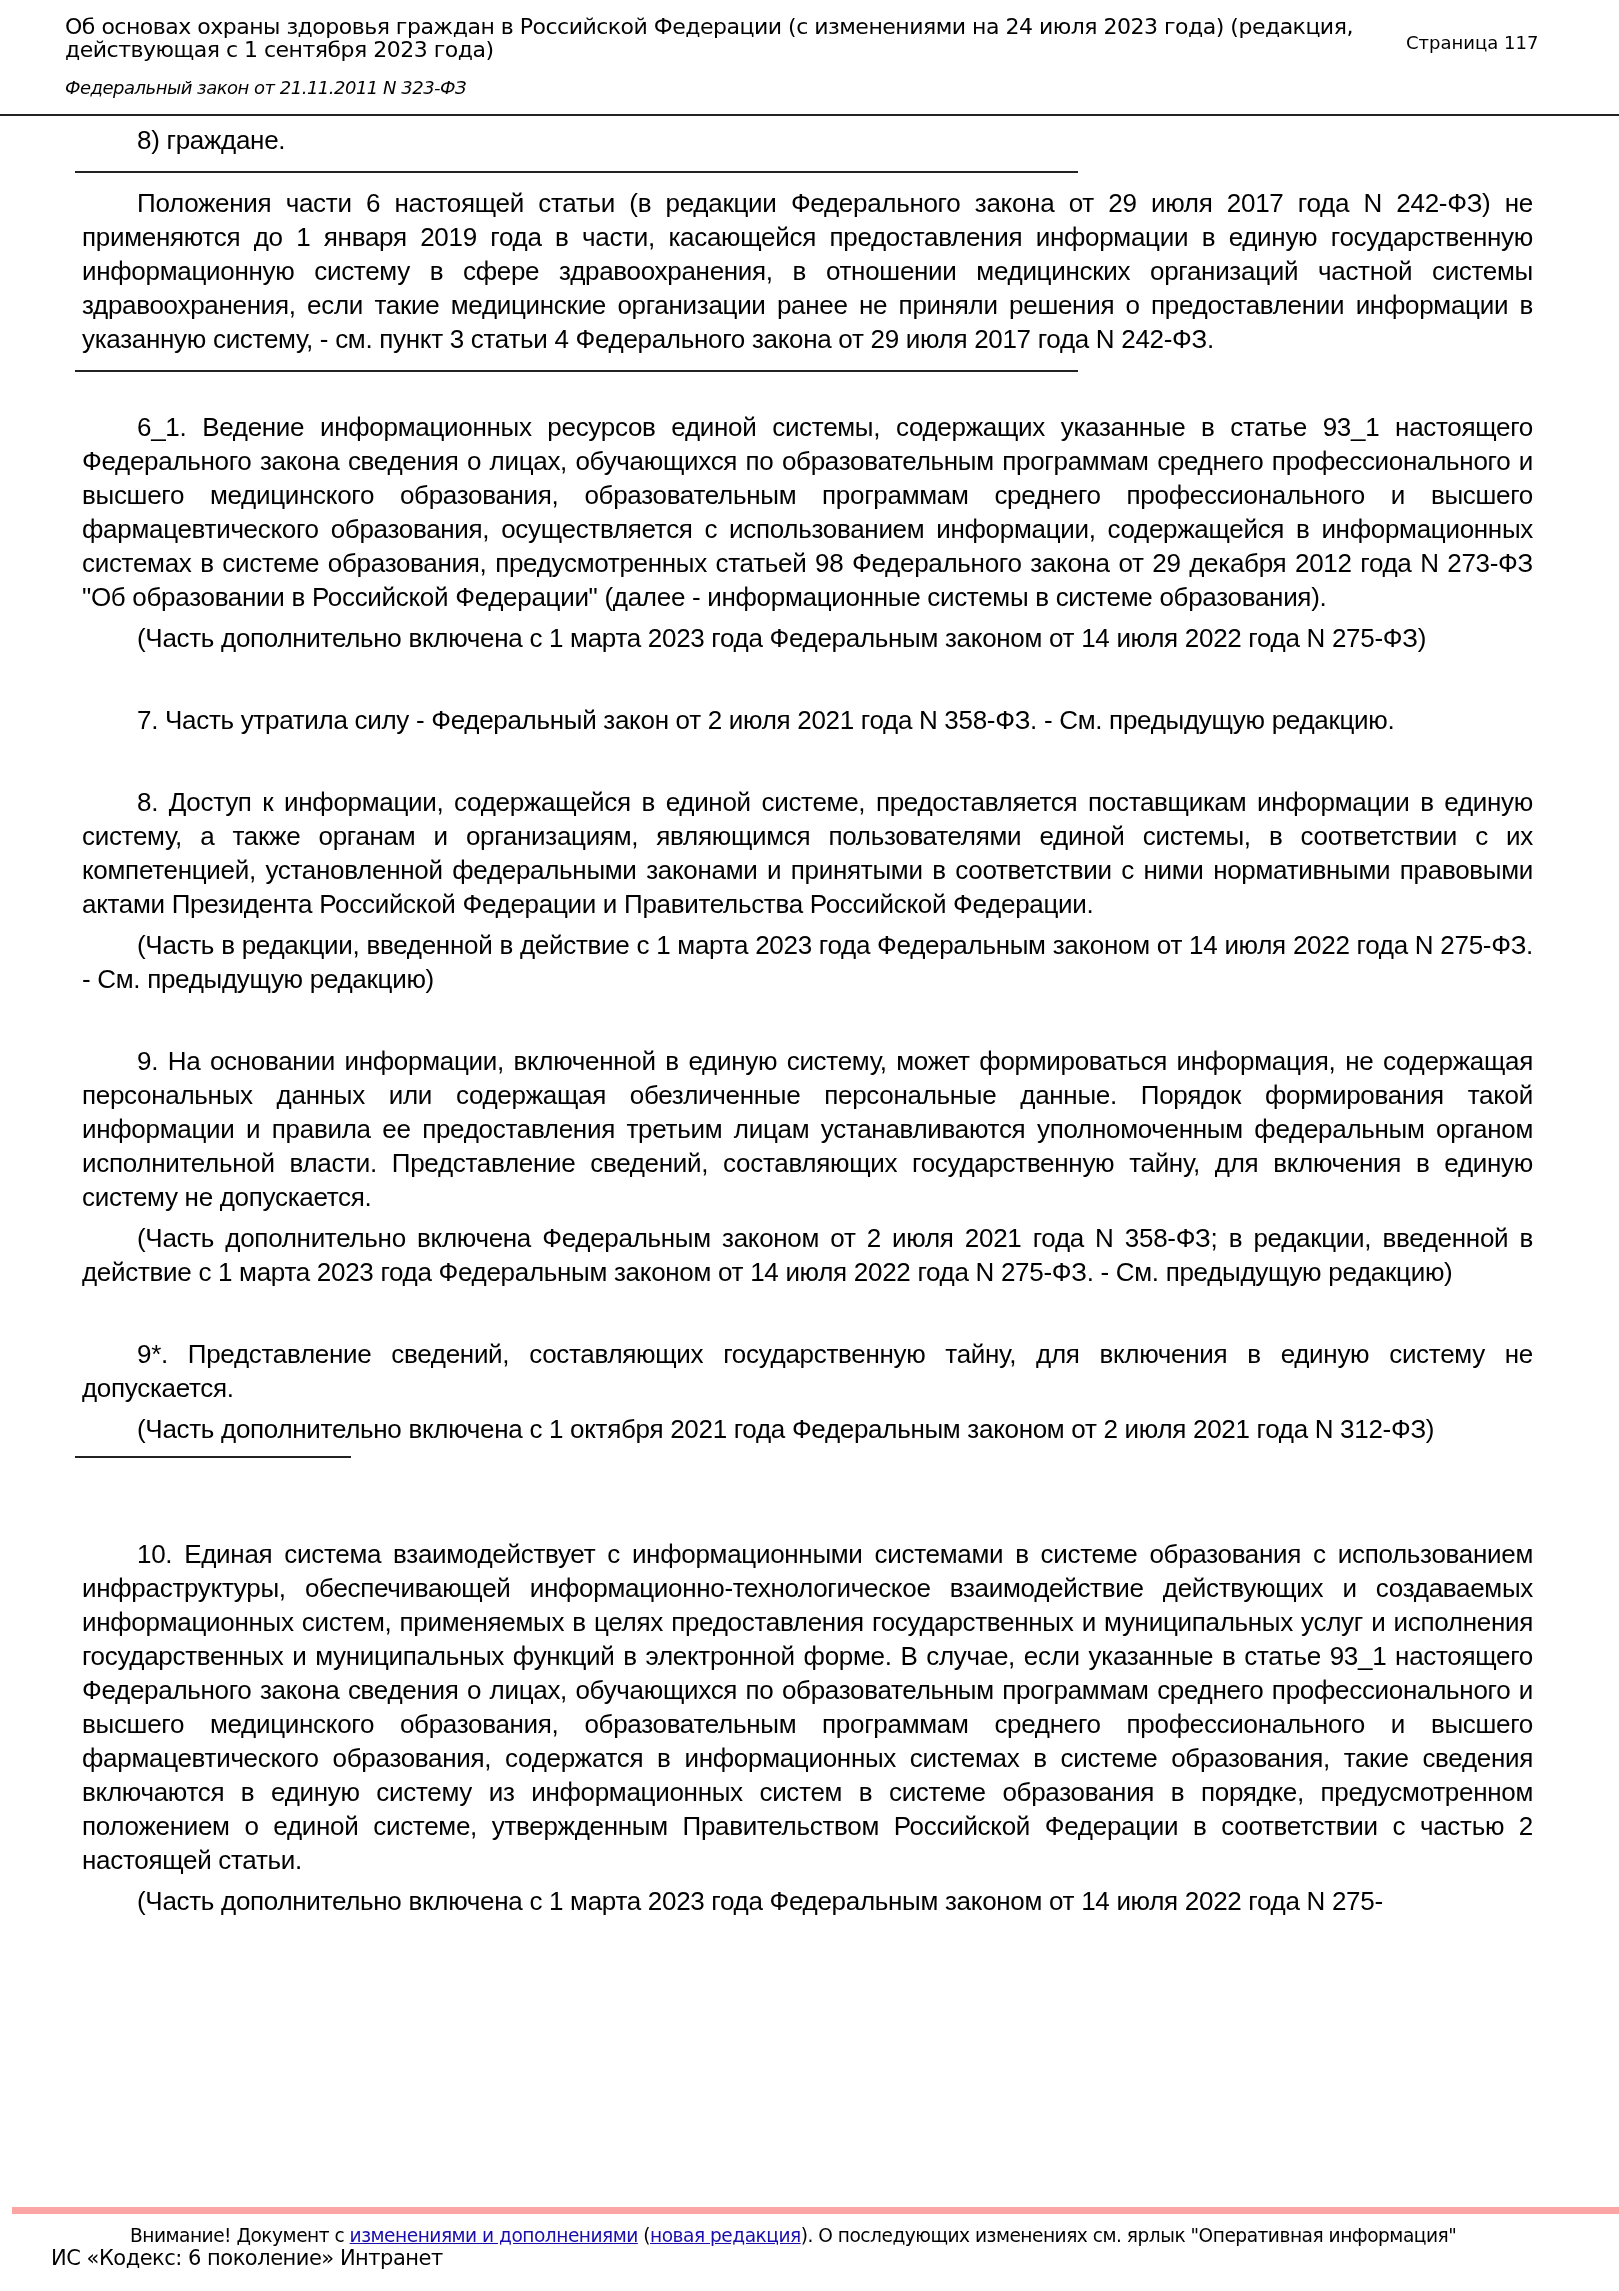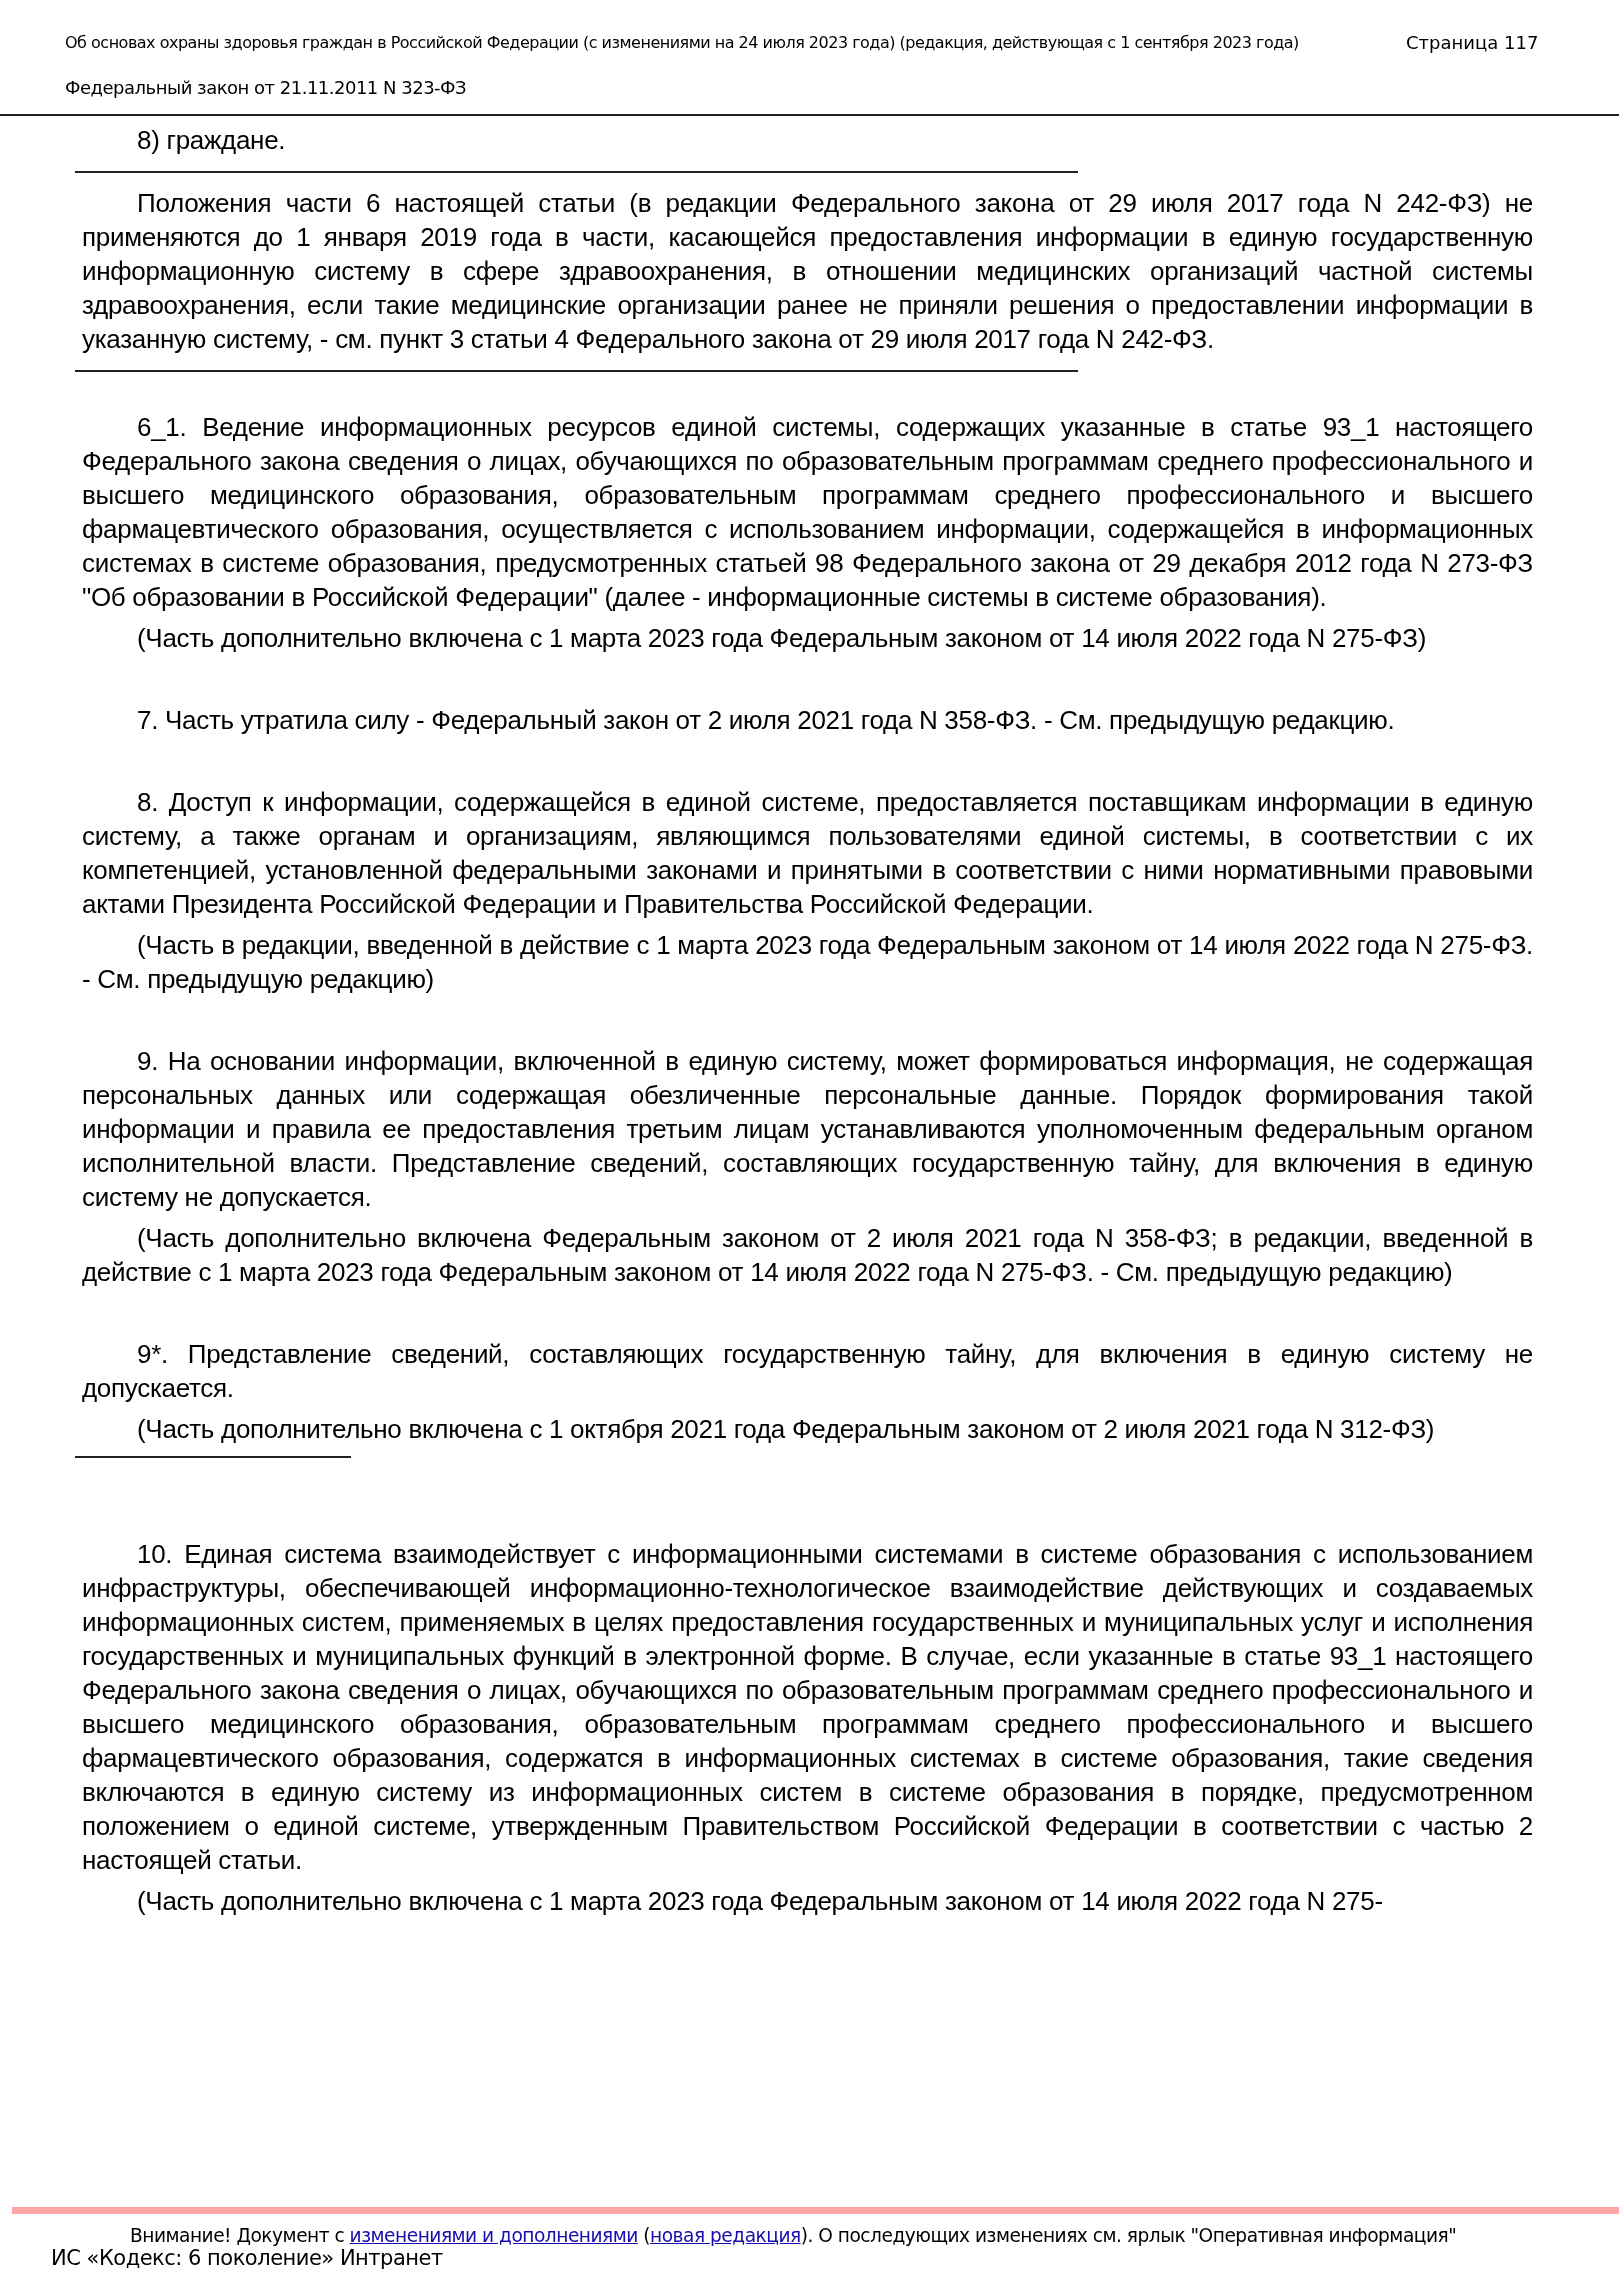--- a/index.html
+++ b/index.html
@@ -1,19 +1,19 @@
 <!DOCTYPE html>
 <html><head>
 <meta charset="utf-8">
 <style>
   html, body { margin: 0; padding: 0; background: #ffffff; }
   body { width: 1619px; height: 2292px; position: relative; overflow: hidden; color: #000; }
   .header { position: absolute; left: 0; top: 0; width: 1619px; height: 116px; border-bottom: 2px solid #222; box-sizing: border-box; }
-  .header-title { position: absolute; left: 65px; top: 32px; width: 1304px; font-family: "DejaVu Sans", sans-serif; font-size: 16px; line-height: 22.5px; letter-spacing: -0.5px; }
-  .header-law { position: absolute; left: 65px; top: 77px; font-family: "DejaVu Sans", sans-serif; font-size: 18px; line-height: 22.5px; letter-spacing: -0.5px; }
+  .header-title { position: absolute; left: 65px; top: 16px; width: 1304px; font-family: "DejaVu Sans", sans-serif; font-size: 22px; line-height: 22.5px; letter-spacing: -0.5px; }
+  .header-law { position: absolute; left: 65px; top: 77px; font-family: "DejaVu Sans", sans-serif; font-style: italic; font-size: 18px; line-height: 22.5px; letter-spacing: -0.5px; }
   .header-page { position: absolute; left: 1406px; top: 32px; font-family: "DejaVu Sans", sans-serif; font-size: 18px; line-height: 22.5px; }
   .content { position: absolute; left: 75px; top: 116px; width: 1465px; font-family: "Liberation Sans", sans-serif; font-size: 26px; line-height: 34px; letter-spacing: -0.3px; }
   .p { margin: 7px; text-align: justify; text-indent: 55px; }
   .gap { height: 34px; }
   .gap-half { height: 17.6px; }
   .rule-long { width: 1003px; height: 0; border-top: 2px solid #222; margin: 13.7px 0 13.7px 0; }
   .rule-short { width: 276px; height: 0; border-top: 2px solid #222; margin: 9.8px 0 3.9px 0; }
   .footer { position: absolute; left: 12px; top: 2207px; width: 1619px; border-top: 7px solid #fca5a5; text-align: right; }
   .footer-notice { position: absolute; left: 118px; top: 9.8px; font-family: "DejaVu Sans", sans-serif; font-size: 18.6px; line-height: 23.5px; letter-spacing: -0.5px; white-space: nowrap; }
   .footer-notice a { color: #1a0dab; text-decoration: underline; }

